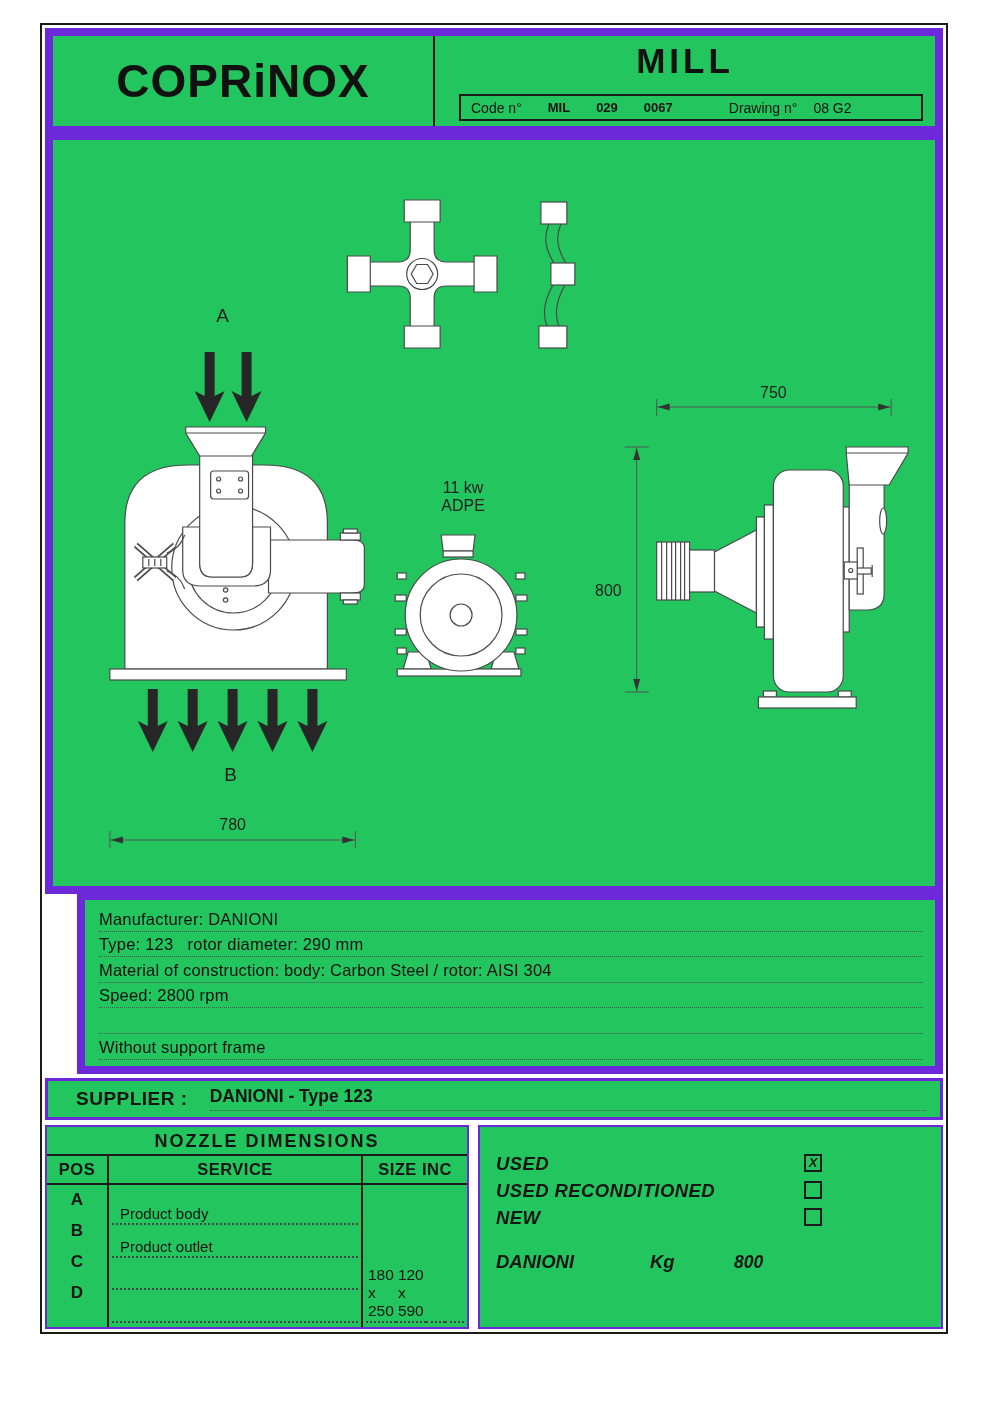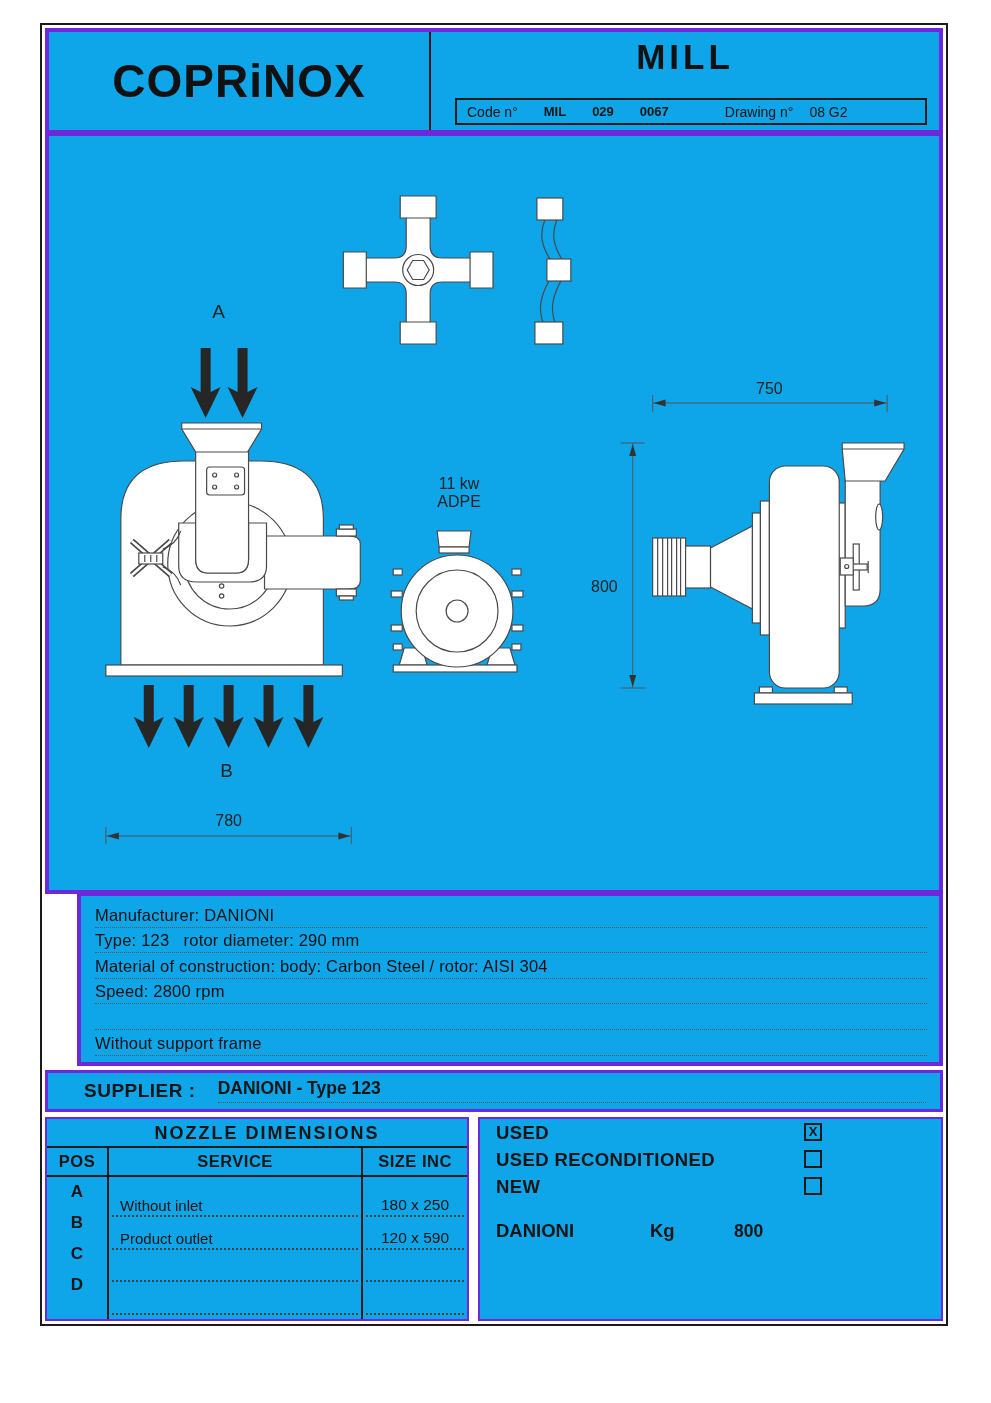--- a/index.html
+++ b/index.html
@@ -6,21 +6,21 @@
   body {
     font-family: "Liberation Sans", sans-serif;
     background: #fff;
     color: #151515;
   }
   .page { position: relative; width: 991px; height: 1403px; background: #fff; overflow: hidden; }
   .sheet {
     position: absolute; left: 40px; top: 23px; width: 908px;
     border: 2px solid #1a1a1a; padding: 3px; background: #fff;
   }
-  .box { border: 4px solid #6d28d9; background: #0ea5e9; }
+  .box { border: 8px solid #6d28d9; background: #22c55e; }
 
   
   .header-box { height: 106px; display: flex; }
   .logo-cell { width: 382px; border-right: 2px solid #1a1a1a; display: flex; align-items: center; justify-content: center; }
   .logo-text { font-size: 46px; font-weight: 900; letter-spacing: 1px; transform: scaleY(1.02); color: #111; }
   .title-cell { flex: 1; position: relative; }
   .mill-title { text-align: center; margin-top: 5px; font-size: 35px; font-weight: bold; letter-spacing: 4px; color: #111; }
   .code-box {
     position: absolute; left: 24px; right: 12px; bottom: 5px; height: 27px;
     border: 2px solid #1a1a1a; display: flex; align-items: center; padding: 0 10px;
@@ -43,41 +43,41 @@
 
   
   .specs-box { margin-top: -2px; padding: 6px 12px 6px 14px; margin-left: 32px; }
   .spec-line {
     height: 25.6px; font-size: 16.5px; letter-spacing: 0.2px;
     border-bottom: 1.5px dotted #555; white-space: pre-wrap;
     display: flex; align-items: flex-end; padding-bottom: 2px; color: #111;
   }
 
   
-  .supplier-box { margin-top: 4px; border-width: 3px; height: 42px; display: flex; align-items: center; padding: 0 14px 0 36px; }
+  .supplier-box { margin-top: 4px; border-width: 3px; height: 42px; display: flex; align-items: center; padding: 0 14px 0 28px; }
   .supplier-label { font-weight: bold; font-size: 19px; letter-spacing: 0.5px; }
   .supplier-value-wrap { flex: 1; margin-left: 22px; border-bottom: 1.5px dotted #555; padding-bottom: 3px; }
   .supplier-value { font-weight: bold; font-size: 17.5px; }
 
   
   .bottom-row { margin-top: 5px; display: flex; gap: 9px; height: 204px; }
   .nozzle-box { width: 424px; border-width: 2.5px; display: flex; flex-direction: column; }
   .nozzle-title { height: 29px; line-height: 29px; border-bottom: 2px solid #1a1a1a; text-align: center; font-weight: bold; font-size: 18px; letter-spacing: 2px; padding-left: 20px; }
   .nozzle-head { display: grid; grid-template-columns: 62px 1fr 104px; border-bottom: 2px solid #1a1a1a; height: 29px; }
   .nozzle-head > div { display: flex; align-items: center; justify-content: center; font-weight: bold; font-size: 16.5px; letter-spacing: 0.5px; }
   .nozzle-head > div:nth-child(1), .nozzle-head > div:nth-child(2) { border-right: 2px solid #1a1a1a; }
   .nozzle-body { display: grid; grid-template-columns: 62px 1fr 104px; flex: 1; }
   .pos-col { border-right: 2px solid #1a1a1a; display: flex; flex-direction: column; justify-content: space-between; align-items: center; padding: 5px 0 24px; }
   .pos-letter { font-weight: bold; font-size: 17px; }
   .svc-col { border-right: 2px solid #1a1a1a; display: flex; flex-direction: column; padding: 8px 3px 4px; }
-  .size-col { display: flex; flex-direction: column; padding: 8px 3px 4px; }
+  .size-col { display: flex; padding: 8px 3px 4px; }
   .cell-row { flex: 1; border-bottom: 2px dotted #444; display: flex; align-items: flex-end; padding: 0 2px 1px 8px; font-size: 15px; }
   .size-col .cell-row { justify-content: center; padding-left: 2px; font-size: 15.5px; }
 
-  .condition-box { flex: 1; border-width: 2.5px; padding: 1px 12px 0 16px; }
+  .condition-box { flex: 1; border-width: 2.5px; padding: 24px 12px 0 16px; font-style: italic; }
   .cond-row { position: relative; height: 27px; display: flex; align-items: center; }
   .cond-label { font-weight: bold; font-size: 18.5px; letter-spacing: 0.4px; }
   .checkbox {
     position: absolute; left: 308px; top: 3px; width: 18px; height: 18px;
     border: 2px solid #1a1a1a; display: flex; align-items: center; justify-content: center;
     font-size: 13px; font-weight: bold; line-height: 1;
   }
   .weight-row { margin-top: 17px; position: relative; height: 27px; display: flex; align-items: center; }
   .weight-row .wlbl { font-weight: bold; font-size: 18.5px; }
   .weight-row .wunit { position: absolute; left: 154px; font-weight: bold; font-size: 18.5px; }
@@ -265,21 +265,21 @@
           <div>SIZE INC</div>
         </div>
         <div class="nozzle-body">
           <div class="pos-col">
             <span class="pos-letter">A</span>
             <span class="pos-letter">B</span>
             <span class="pos-letter">C</span>
             <span class="pos-letter">D</span>
           </div>
           <div class="svc-col">
-            <div class="cell-row">Without inlet</div>
+            <div class="cell-row">Product body</div>
             <div class="cell-row">Product outlet</div>
             <div class="cell-row"></div>
             <div class="cell-row"></div>
           </div>
           <div class="size-col">
             <div class="cell-row">180 x 250</div>
             <div class="cell-row">120 x 590</div>
             <div class="cell-row"></div>
             <div class="cell-row"></div>
           </div>

